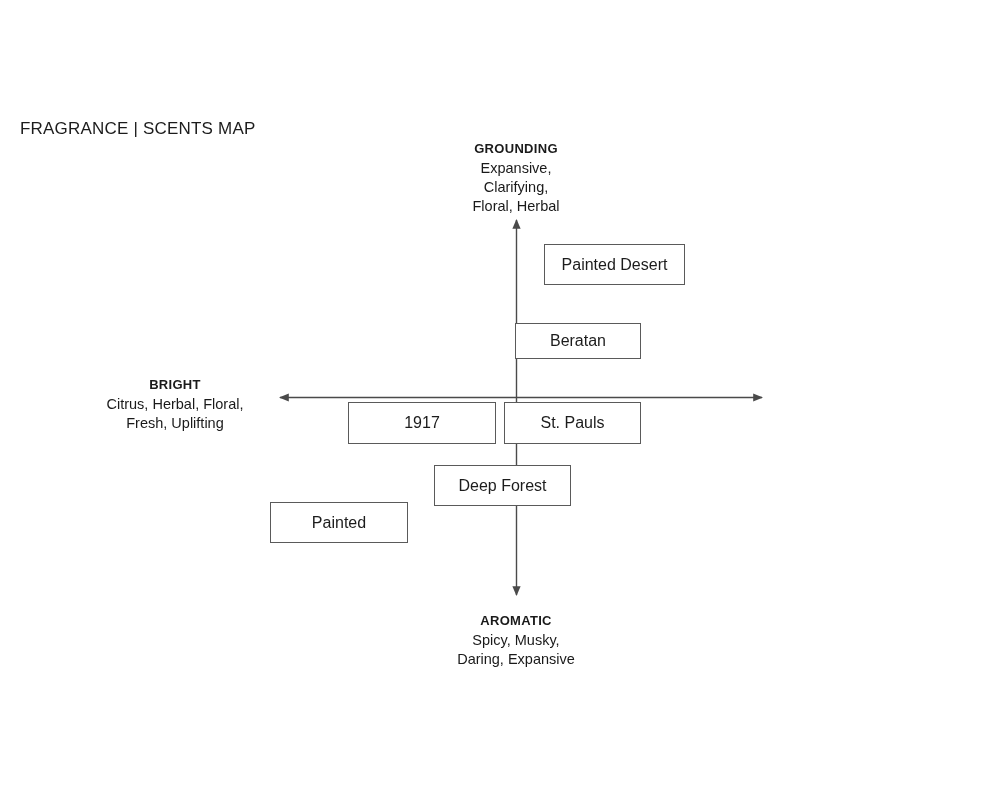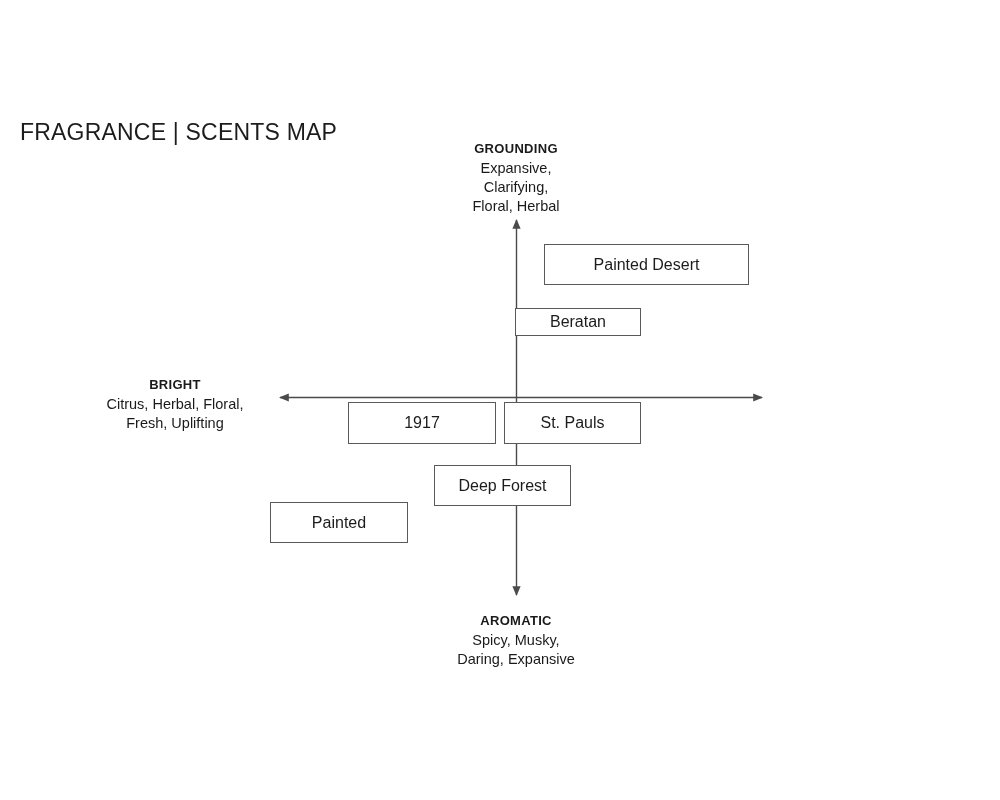--- a/index.html
+++ b/index.html
@@ -22,21 +22,21 @@
     inset: 0;
     width: 1000px;
     height: 800px;
   }
 
   
   .map-title {
     position: absolute;
     left: 20px;
     top: 119px;
-    font-size: 23px;
+    font-size: 17px;
     font-weight: 400;
     letter-spacing: 0.2px;
     color: #1c1c1c;
     white-space: nowrap;
   }
 
   
   .axis-svg {
     position: absolute;
     left: 0;
@@ -122,24 +122,24 @@
   </div>
 
   <div class="pole pole-left">
     <span class="pole-title">BRIGHT</span>
     <span class="pole-desc">Citrus, Herbal, Floral,</span>
     <span class="pole-desc">Fresh, Uplifting</span>
   </div>
 
 
   <div id="scent-boxes">
-      <div class="scent-box" style="left: 544px; top: 244px; width: 205px; height: 41px;">
+      <div class="scent-box" style="left: 544px; top: 244px; width: 141px; height: 41px;">
         <span class="scent-label">Painted Desert</span>
       </div>
-      <div class="scent-box" style="left: 515px; top: 308px; width: 126px; height: 28px;">
+      <div class="scent-box" style="left: 515px; top: 323px; width: 126px; height: 36px;">
         <span class="scent-label">Beratan</span>
       </div>
       <div class="scent-box" style="left: 348px; top: 402px; width: 148px; height: 42px;">
         <span class="scent-label">1917</span>
       </div>
       <div class="scent-box" style="left: 504px; top: 402px; width: 137px; height: 42px;">
         <span class="scent-label">St. Pauls</span>
       </div>
       <div class="scent-box" style="left: 434px; top: 465px; width: 137px; height: 41px;">
         <span class="scent-label">Deep Forest</span>

